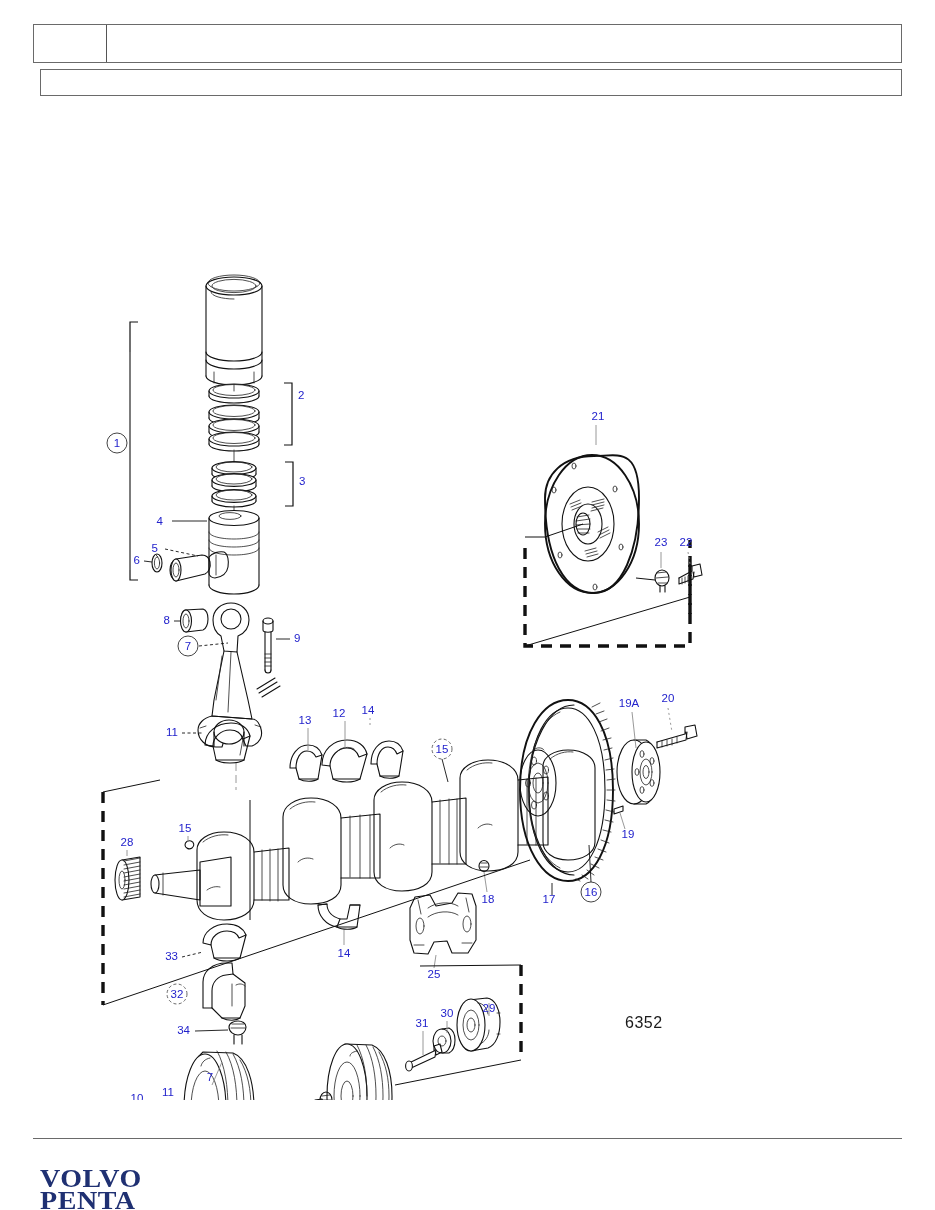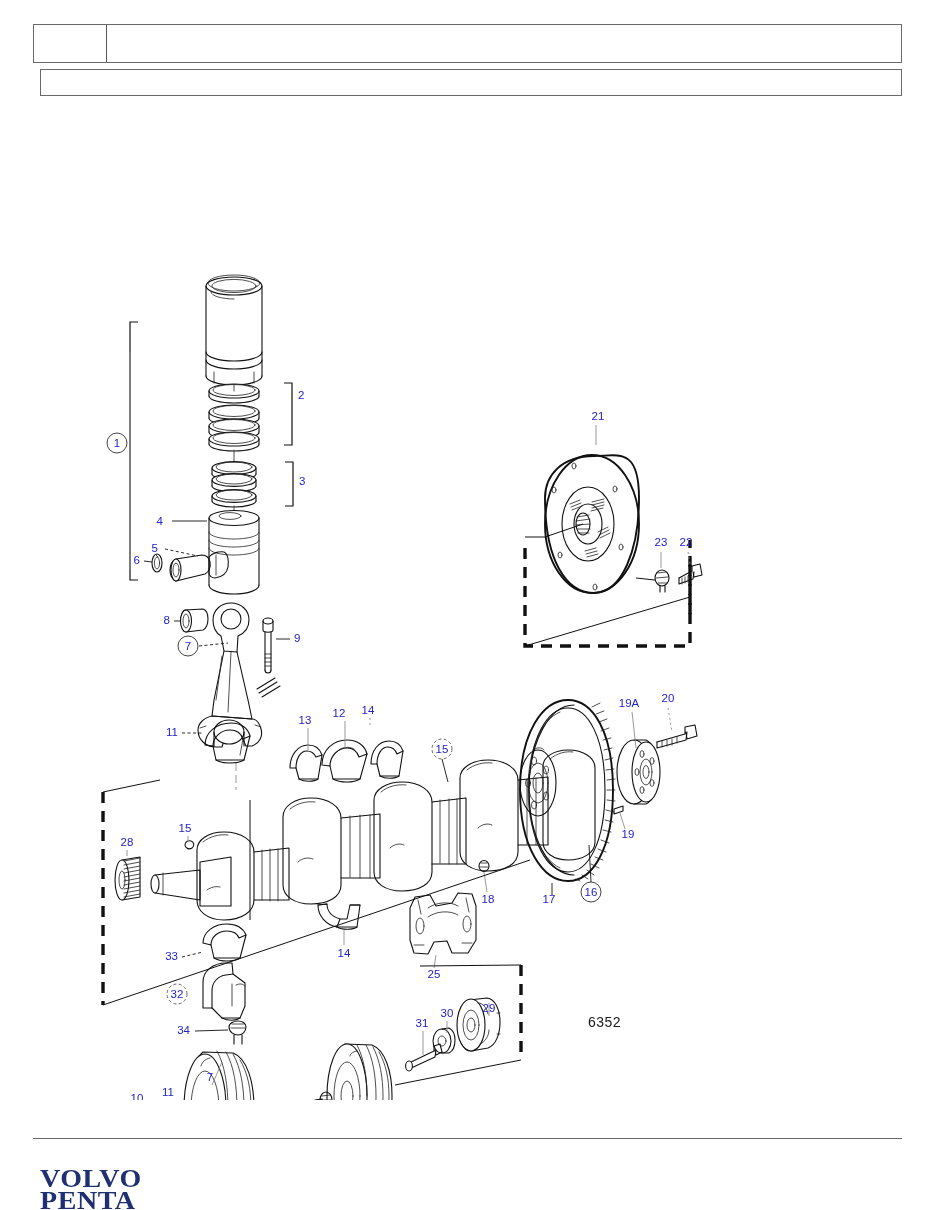--- a/index.html
+++ b/index.html
@@ -88,23 +88,23 @@
     line-height: 22px;
     letter-spacing: 0.5px;
     transform: scaleX(1.12);
     transform-origin: left top;
   }
   #logo .l1, #logo .l2 { display: block; white-space: nowrap; }
 
   
   #drawing-number {
     position: absolute;
-    left: 588px;
+    left: 625px;
     top: 1014px;
-    font-size: 14px;
+    font-size: 16px;
     color: #1a1a1a;
     font-family: "Liberation Sans", sans-serif;
     letter-spacing: 0.5px;
     text-align: center;
   }
 </style>
 </head>
 <body>
 
 <div id="page">

